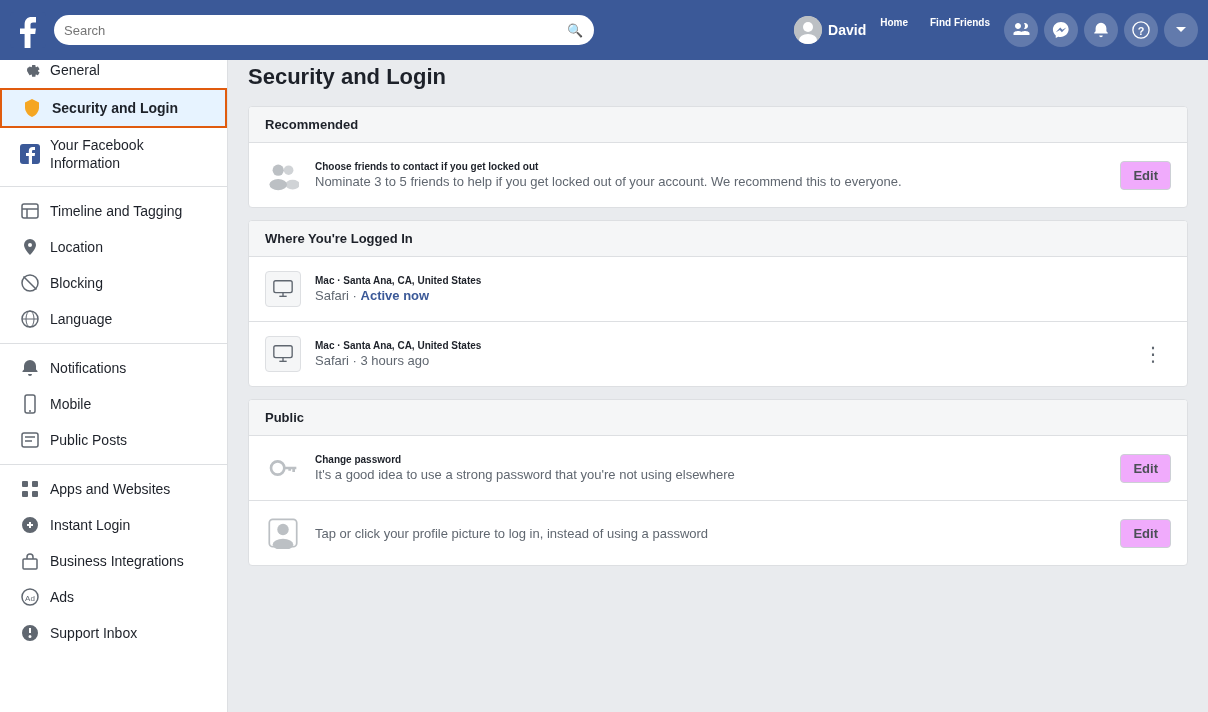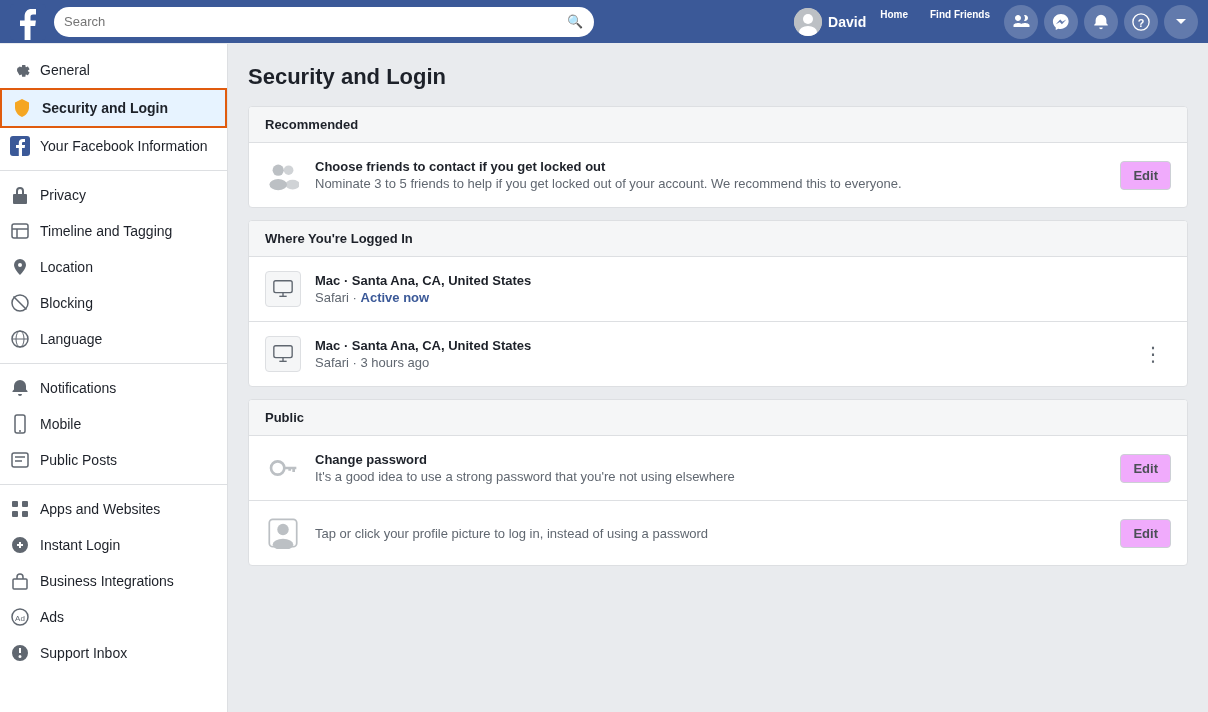--- a/index.html
+++ b/index.html
@@ -1,21 +1,21 @@
 <!DOCTYPE html>
 <html><head>
   <meta charset="utf-8">
   <style>
     * { box-sizing: border-box; margin: 0; padding: 0; }
     body { font-family: -apple-system, BlinkMacSystemFont, 'Segoe UI', Helvetica, Arial, sans-serif; font-size: 14px; background: #e9ebee; }
 
     
     .topnav {
       background: #3b5998;
-      height: 43px;
+      height: 60px;
       display: flex;
       align-items: center;
       padding: 0 10px;
       position: fixed;
       top: 0; left: 0; right: 0;
       z-index: 100;
     }
     .topnav-logo {
       width: 36px; height: 36px;
       background: #3b5998;
@@ -69,21 +69,21 @@
       width: 228px;
       background: #fff;
       border-right: 1px solid #dddfe2;
       flex-shrink: 0;
       padding-top: 8px;
       overflow-y: auto;
     }
     .sidebar-item {
       display: flex;
       align-items: center;
-      padding: 8px 10px;
+      padding: 8px 20px;
       cursor: pointer;
       color: #1d2129;
       font-size: 14px;
       gap: 10px;
     }
     .sidebar-item.active {
       background: #e7f3ff;
       border: 2px solid #e05b0e;
       font-weight: 700;
     }
@@ -126,21 +126,21 @@
       padding: 14px 16px;
       border-bottom: 1px solid #dddfe2;
       gap: 14px;
     }
     .section-row:last-child { border-bottom: none; }
     .row-icon {
       width: 36px; height: 36px; display: flex; align-items: center; justify-content: center; flex-shrink: 0;
     }
     .row-icon svg { width: 32px; height: 32px; }
     .row-content { flex: 1; }
-    .row-title { font-size: 13px; font-weight: 600; color: #1d2129; margin-bottom: 2px; }
+    .row-title { font-size: 10px; font-weight: 600; color: #1d2129; margin-bottom: 2px; }
     .row-desc { font-size: 13px; color: #606770; }
     .row-action { flex-shrink: 0; }
     .edit-btn {
       padding: 6px 12px;
       background: #f0abfc;
       border: 1px solid #ccd0d5;
       border-radius: 4px;
       font-size: 13px;
       font-weight: 600;
       color: #4b4f56;
@@ -241,29 +241,20 @@
         <svg viewBox="0 0 20 20" fill="#3b5998">
             <rect width="20" height="20" rx="3" fill="#3b5998"></rect>
             <path d="M12 20v-8h2.7l.4-3H12V7.4c0-.87.24-1.46 1.5-1.46H15V3.1C14.7 3.07 13.76 3 12.67 3 10.33 3 8.8 4.32 8.8 6.9V9H6v3h2.8v8H12z" fill="white"></path>
           </svg>
       </span>
       <span style="line-height:1.3;">Your Facebook Information</span>
     </div>
 
     <div class="sidebar-divider"></div>
 
-    <div class="sidebar-item">
-      <span class="icon">
-        <svg viewBox="0 0 20 20" fill="#606770">
-            <rect x="3" y="9" width="14" height="10" rx="1"></rect>
-            <path d="M7 9V6a3 3 0 0 1 6 0v3" stroke="#606770" stroke-width="2" fill="none"></path>
-          </svg>
-      </span>
-      <span>Privacy</span>
-    </div>
 
     <div class="sidebar-item">
       <span class="icon">
         <svg viewBox="0 0 20 20" fill="#606770">
             <rect x="2" y="3" width="16" height="14" rx="2" fill="none" stroke="#606770" stroke-width="1.5"></rect>
             <line x1="2" y1="8" x2="18" y2="8" stroke="#606770" stroke-width="1.5"></line>
             <line x1="7" y1="8" x2="7" y2="17" stroke="#606770" stroke-width="1.5"></line>
           </svg>
       </span>
       <span>Timeline and Tagging</span>

